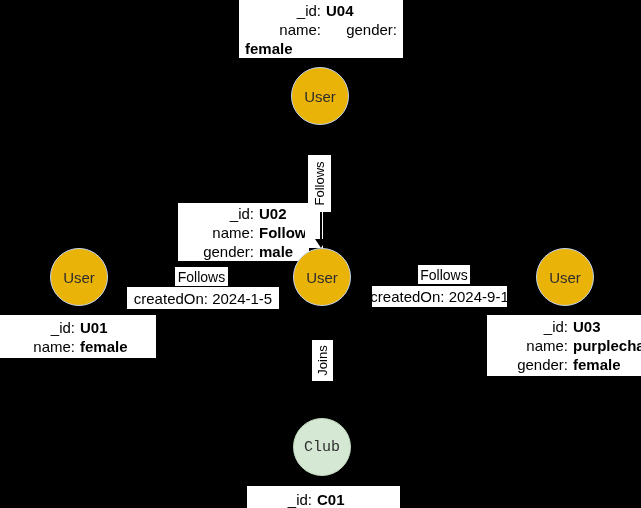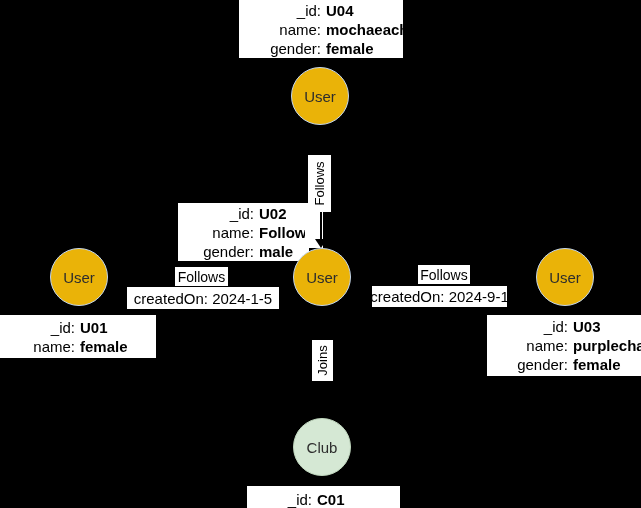--- a/index.html
+++ b/index.html
@@ -12,21 +12,21 @@
     position:absolute;width:58px;height:58px;border-radius:50%;
     display:flex;align-items:center;justify-content:center;
     font-size:15px;color:#2d2d2d;z-index:3;box-sizing:border-box;
   }
   .node-blue{background:#eab308;border:1px solid #c2d5ee;}
   .node-green{background:#d5e8d4;border:1px solid #c0d7be;}
   #node-u04{left:291px;top:67px;}
   #node-u01{left:50px;top:248px;}
   #node-u02{left:293px;top:248px;}
   #node-u03{left:536px;top:248px;}
-  #node-c01{left:293px;top:418px;}
+  #node-c01{left:293px;top:418px;font-family:Liberation Mono, monospace;}
   
   .pbox{
     position:absolute;background:#fff;color:#000;z-index:1;
     font-size:15px;line-height:19px;box-sizing:border-box;
     display:grid;grid-template-columns:var(--kw) auto;column-gap:5px;
     align-content:center;padding:2px 6px;
   }
   .pbox .k{text-align:right;white-space:nowrap;}
   .pbox .v{text-align:left;white-space:nowrap;font-weight:bold;}
   #pbox-u04{left:239px;top:0px;width:164px;height:58px;--kw:76px;}
@@ -72,21 +72,20 @@
 </style>
 </head>
 <body>
 
 <div id="canvas">
 
   <div class="pbox" id="pbox-u04">
     <span class="k">_id:</span>
       <span class="v">U04</span>
     <span class="k">name:</span>
-      <span class="v">mochaeach</span>
     <span class="k">gender:</span>
       <span class="v">female</span>
   </div>
 
   <div class="pbox" id="pbox-u02">
     <span class="k">_id:</span>
       <span class="v">U02</span>
     <span class="k">name:</span>
       <span class="v">Follows</span>
     <span class="k">gender:</span>

